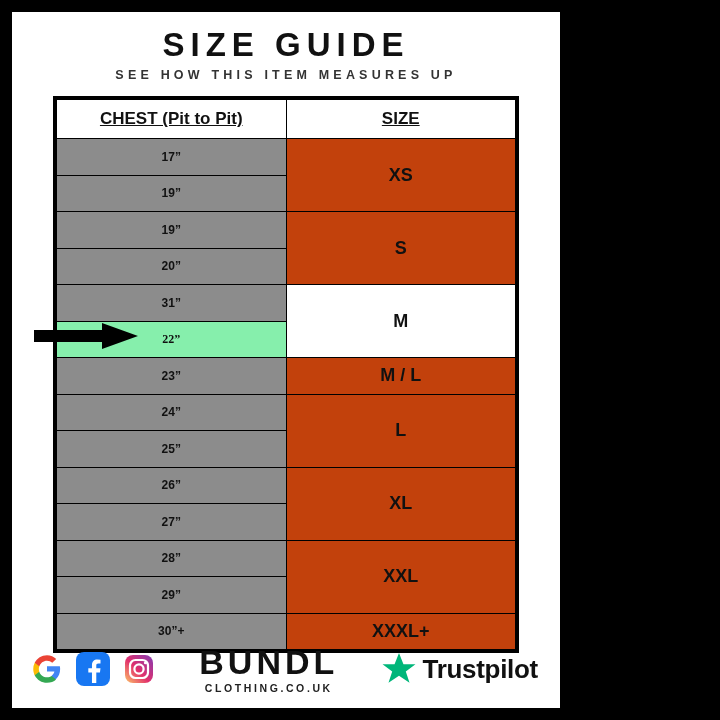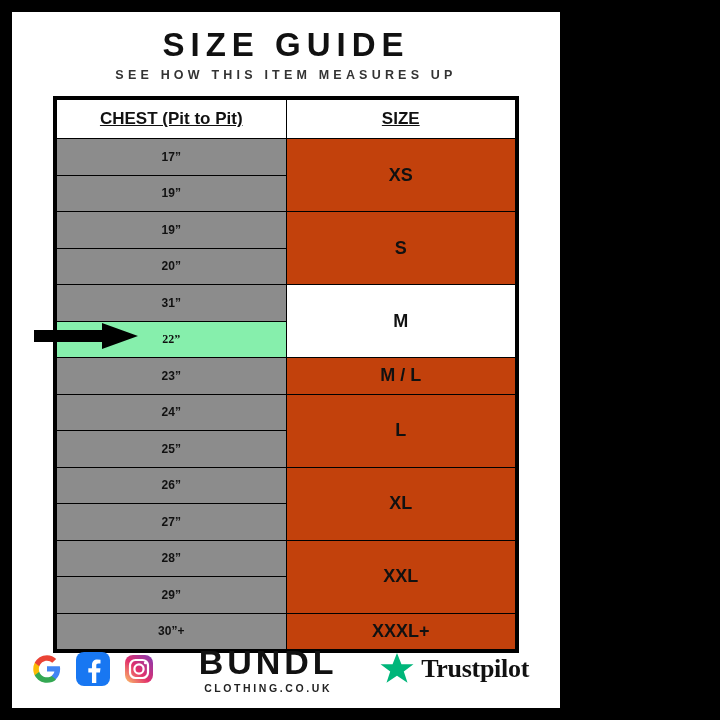--- a/index.html
+++ b/index.html
@@ -94,21 +94,21 @@
   .arrow {
     position: absolute;
     left: 22px;
     top: 311px;
     width: 104px;
     height: 26px;
   }
   .footer {
     position: absolute;
     left: 0;
-    right: 13px;
+    right: 4px;
     bottom: 10px;
     height: 58px;
     display: flex;
     align-items: center;
     justify-content: space-between;
     padding: 0 18px;
     box-sizing: border-box;
   }
   .socials {
     display: flex;
@@ -143,21 +143,20 @@
   .trustpilot {
     display: flex;
     align-items: center;
     gap: 7px;
   }
   .tp-text {
     font-size: 26px;
     font-weight: bold;
     color: #111111;
     letter-spacing: -0.3px;
-    font-family: Liberation Serif, serif;
   }
 </style>
 </head>
 <body>
 
 <div id="page">
   <div id="card">
 
     <div class="title">SIZE GUIDE</div>
     <div class="subtitle">SEE HOW THIS ITEM MEASURES UP</div>

